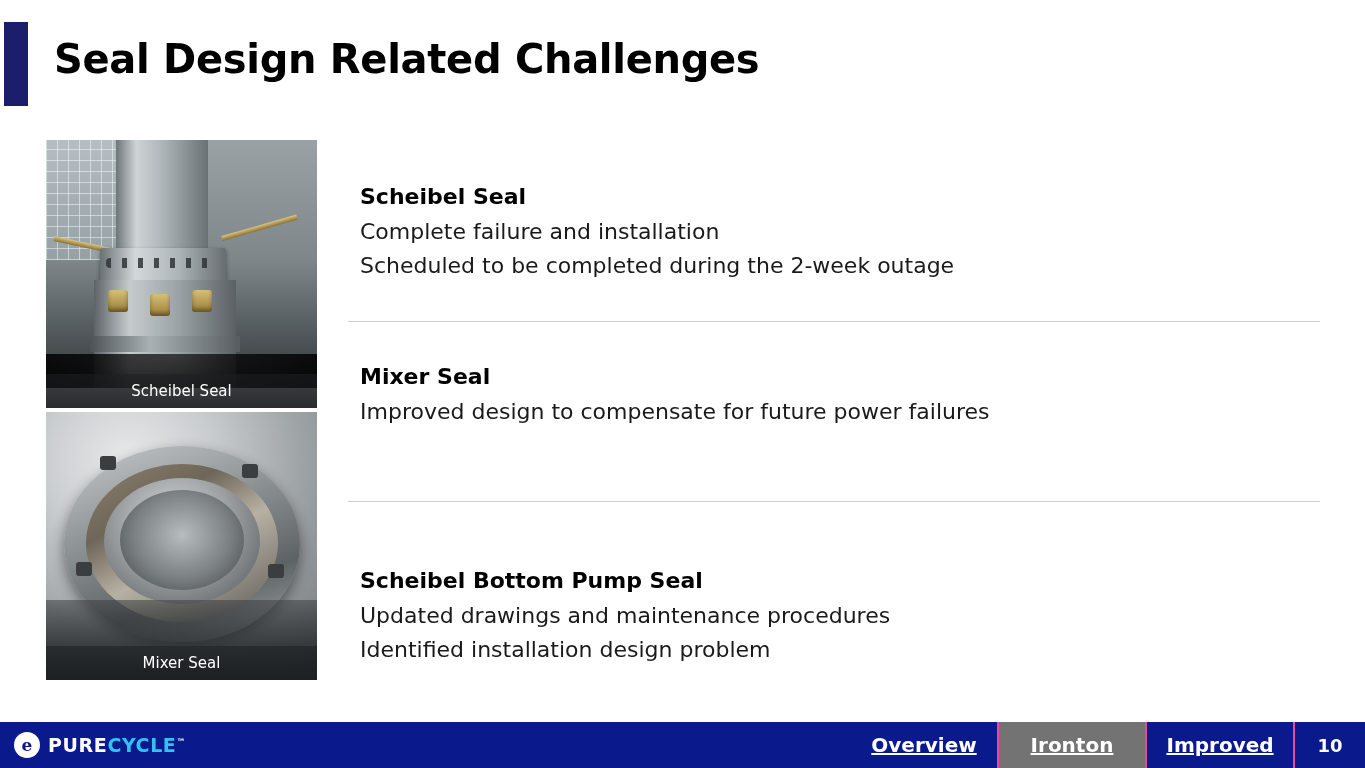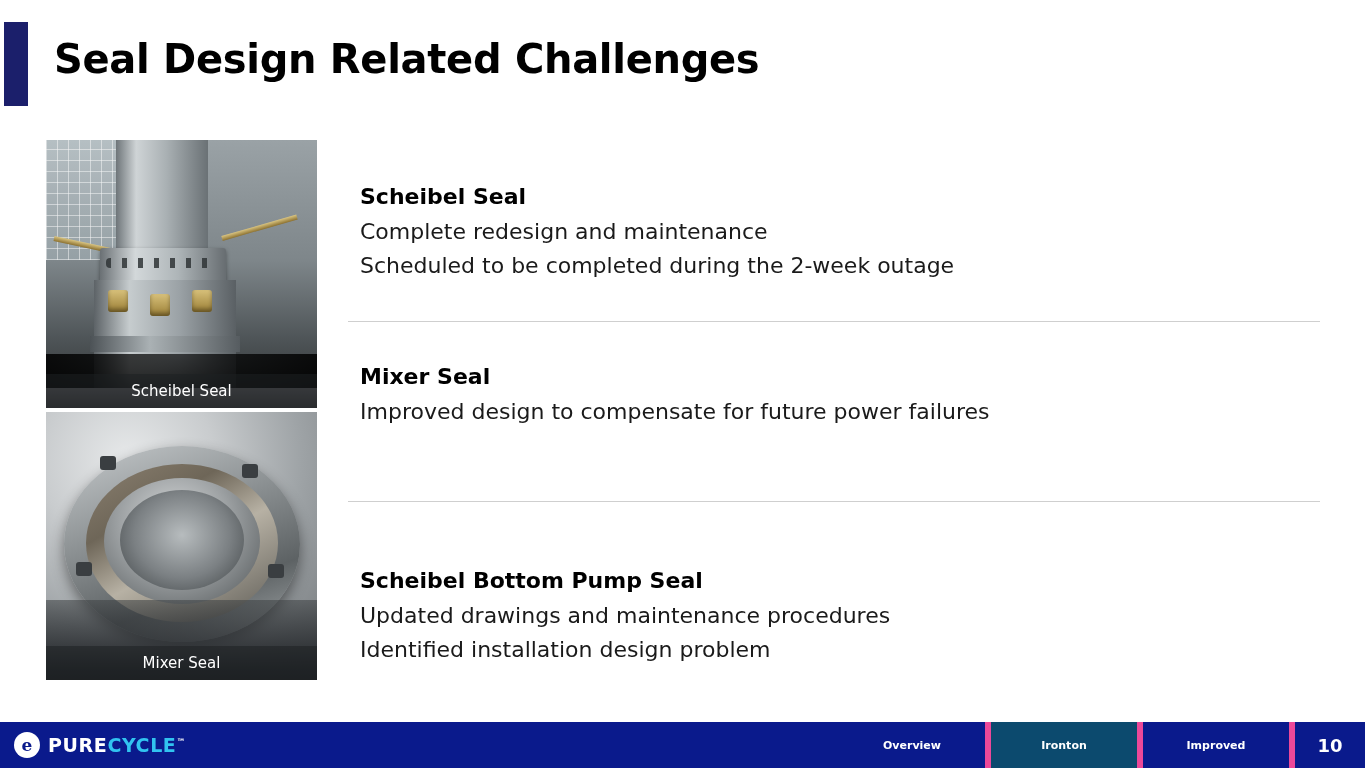--- a/index.html
+++ b/index.html
@@ -224,27 +224,28 @@
   .logo-tm { font-size: 9px; vertical-align: super; }
 
   .footer-spacer { flex: 1 1 auto; }
 
   .nav-item {
     width: 146px;
     display: flex;
     align-items: center;
     justify-content: center;
     color: #ffffff;
-    font-size: 11px;
-    font-weight: bold;
-    border-right: 6px solid #ec4899;
+    font-size: 20px;
+    font-weight: bold;
+    border-right: 2px solid #ec4899;
+    text-decoration: underline;
   }
   .nav-item:first-of-type { border-left: 1px solid #2a3aa0; }
   .nav-item.active {
-    background: #0c4a6e;
+    background: #737373;
     color: #ffffff;
   }
   .page-num {
     width: 70px;
     display: flex;
     align-items: center;
     justify-content: center;
     color: #ffffff;
     font-size: 18px;
     font-weight: bold;
@@ -288,21 +289,21 @@
     <div class="p2-notch" style="left:196px; top:52px;"></div>
     <div class="p2-notch" style="left:30px; top:150px;"></div>
     <div class="p2-notch" style="left:222px; top:152px;"></div>
     <div class="p2-bottom"></div>
   </div>
   <div class="photo-caption">Mixer Seal</div>
 </div>
 
 <div class="block block-1">
   <div class="block-head">Scheibel Seal</div>
-  <div class="block-line">Complete redesign and maintenance</div>
+  <div class="block-line">Complete failure and installation</div>
   <div class="block-line">Scheduled to be completed during the 2-week outage</div>
 </div>
 <div class="divider divider-1"></div>
 
 <div class="block block-2">
   <div class="block-head">Mixer Seal</div>
   <div class="block-line">Improved design to compensate for future power failures</div>
 </div>
 <div class="divider divider-2"></div>
 

